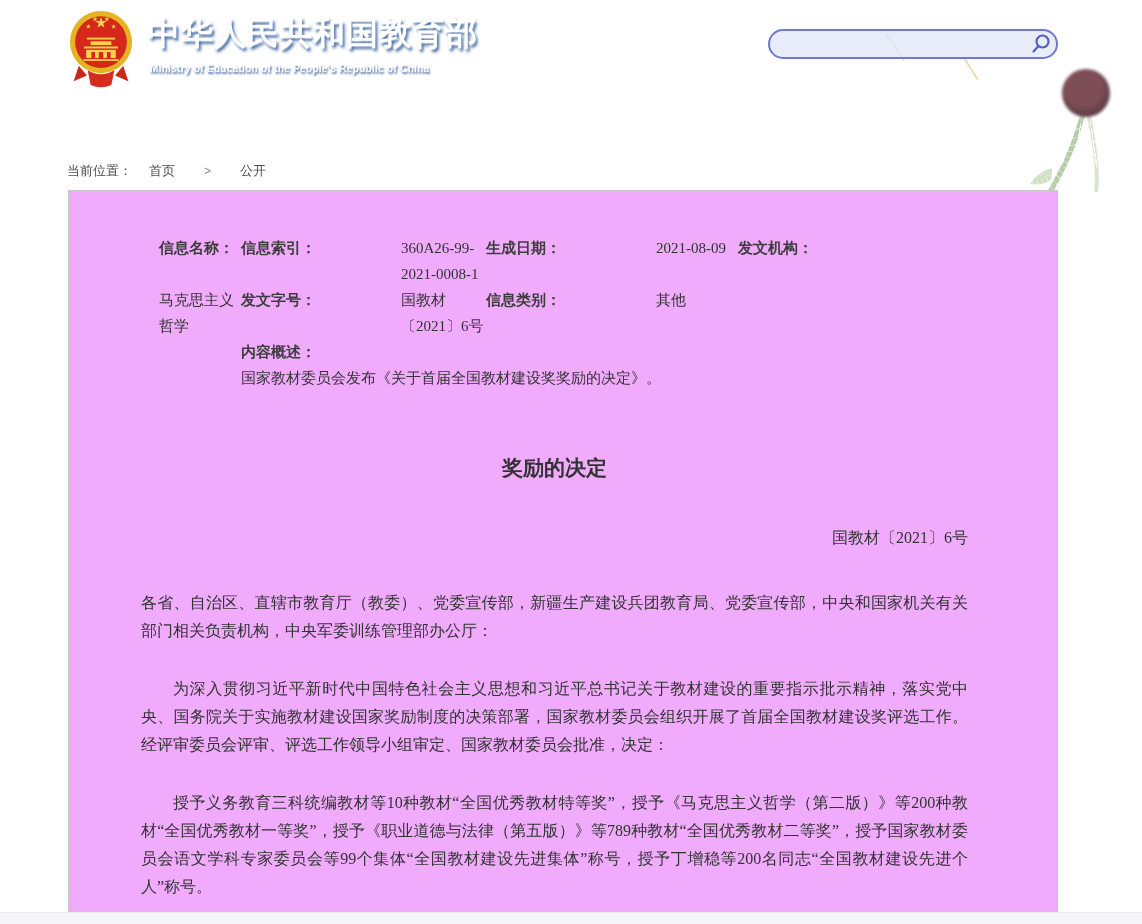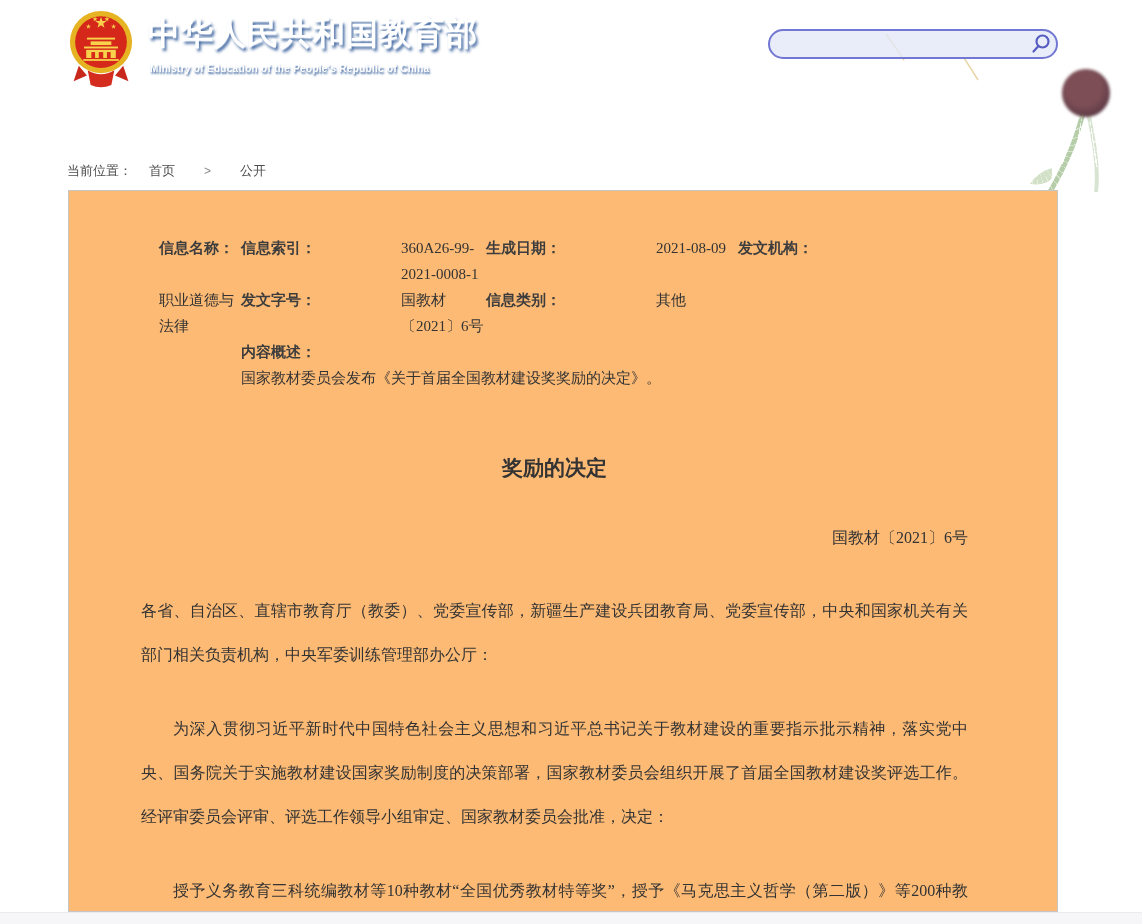--- a/index.html
+++ b/index.html
@@ -76,21 +76,21 @@
     position:absolute; left:67px; top:162px;
     font-size:13px; color:#4d4d4d; display:flex; align-items:center;gap:15px;
   }
   .breadcrumb a { color:#4d4d4d; text-decoration:none; }
   .breadcrumb .sep { color:#8a8a8a; margin:0 14px; font-size:12px; }
   .breadcrumb .crumb-label { margin-right:2px; }
 
   
   .panel {
     position:absolute; left:68px; top:190px; width:990px; height:722px;
-    background:#fdba74; border:1px solid #c6c6c6;
+    background:#f0abfc; border:1px solid #c6c6c6;
   }
 
   
   .meta {
     margin:44px 0 0 90px;
     display:grid;
     grid-template-columns:82px 160px 85px 170px 82px 1fr;
     line-height:26px; font-size:15px;
   }
   .m-label { font-weight:bold; color:#3d3d3d; }
@@ -103,21 +103,21 @@
     font-size:21px; line-height:29px; font-weight:bold; color:#333;
     text-align:center;
   }
   .article-title span { display:block; }
   .doc-number {
     margin-top:46px; text-align:right;
     font-size:16px; color:#333; font-family:"Liberation Serif","DejaVu Serif",serif;
   }
   .paragraphs { margin-top:40px; }
   .paragraphs p {
-    font-size:16px; line-height:44px; color:#333; text-align:justify;
+    font-size:16px; line-height:28px; color:#333; text-align:justify;
     font-family:"Liberation Serif","DejaVu Serif",serif;
     margin:0 0 30px 0;
   }
   .paragraphs p.indent { text-indent:2em; }
 
   
   .footer-strip {
     position:absolute; left:0; top:912px; width:1142px; height:12px;
     background:#f6f6f8; border-top:1px solid #ebebee;
   }
@@ -199,21 +199,21 @@
 <div class="panel">
 
   <div class="meta">
     <div class="m-label">信息名称：</div>
 
     <div class="m-label">信息索引：</div>
     <div class="m-value">360A26-99-2021-0008-1</div>
     <div class="m-label">生成日期：</div>
     <div class="m-value">2021-08-09</div>
     <div class="m-label">发文机构：</div>
-    <div class="m-value">职业道德与法律</div>
+    <div class="m-value">马克思主义哲学</div>
 
     <div class="m-label">发文字号：</div>
     <div class="m-value">国教材〔2021〕6号</div>
     <div class="m-label">信息类别：</div>
     <div class="m-value">其他</div>
     <div></div>
       <div></div>
 
     <div class="m-label">内容概述：</div>
     <div class="m-value span5">国家教材委员会发布《关于首届全国教材建设奖奖励的决定》。</div>

